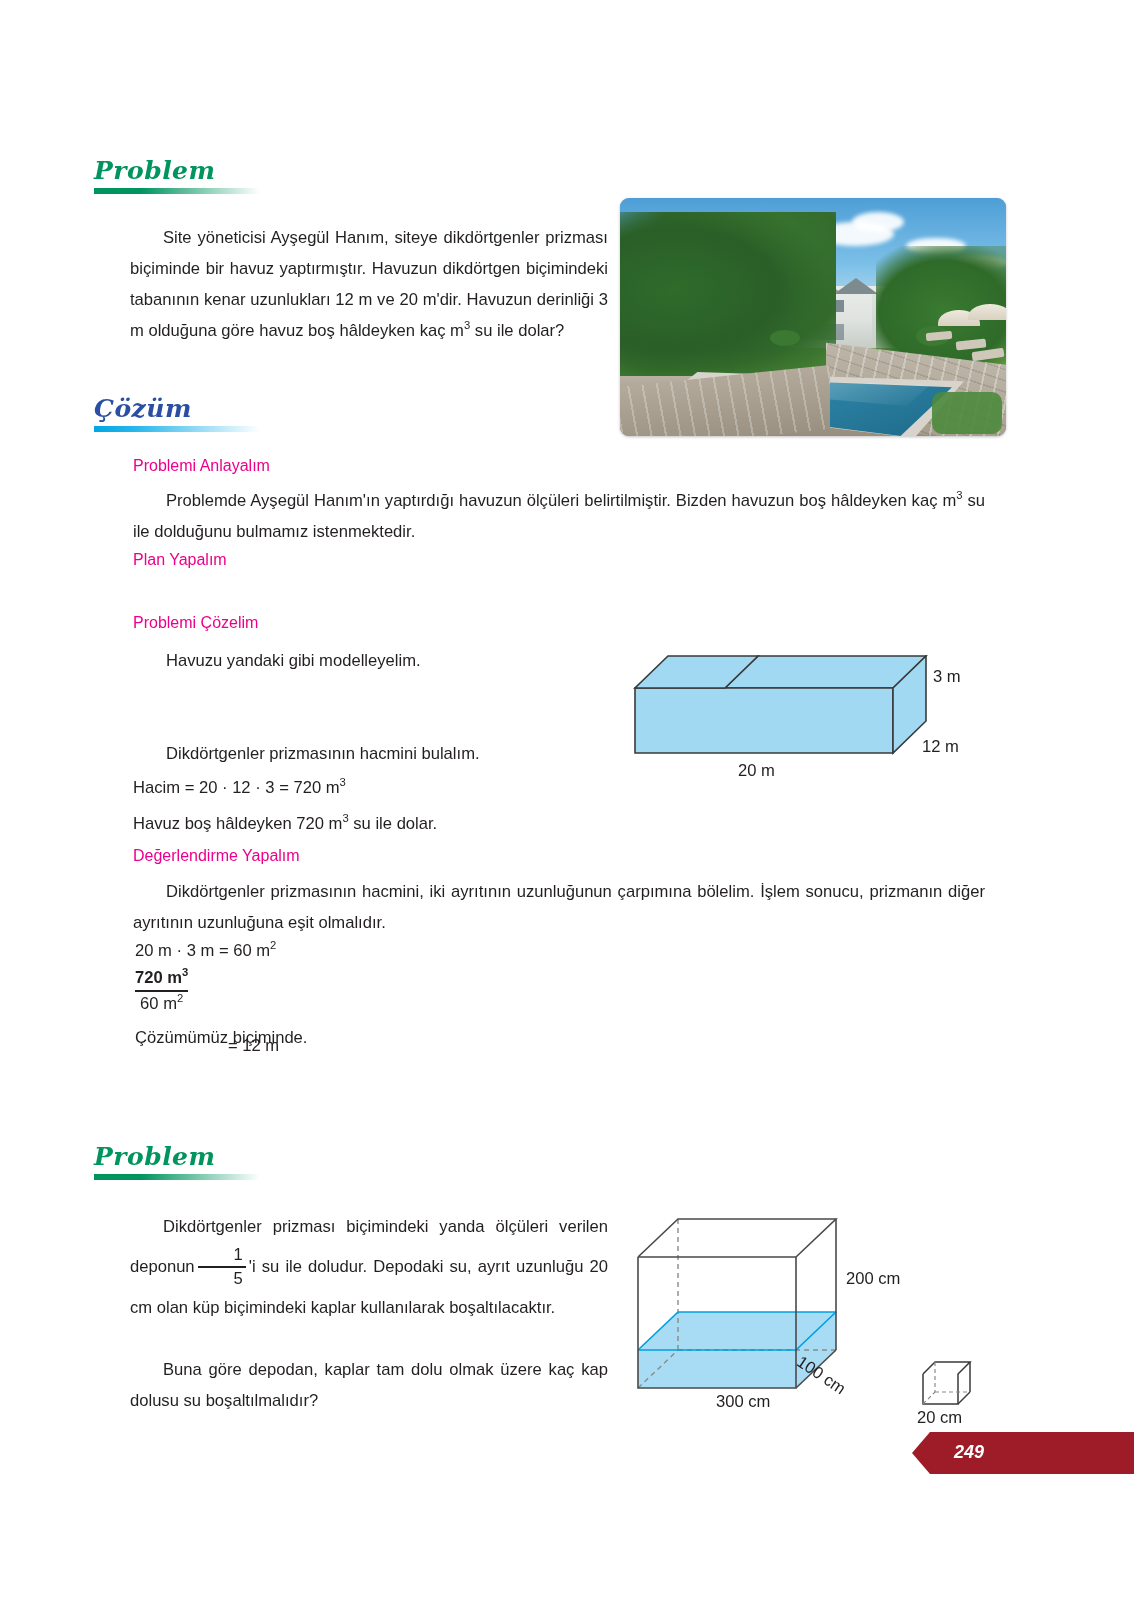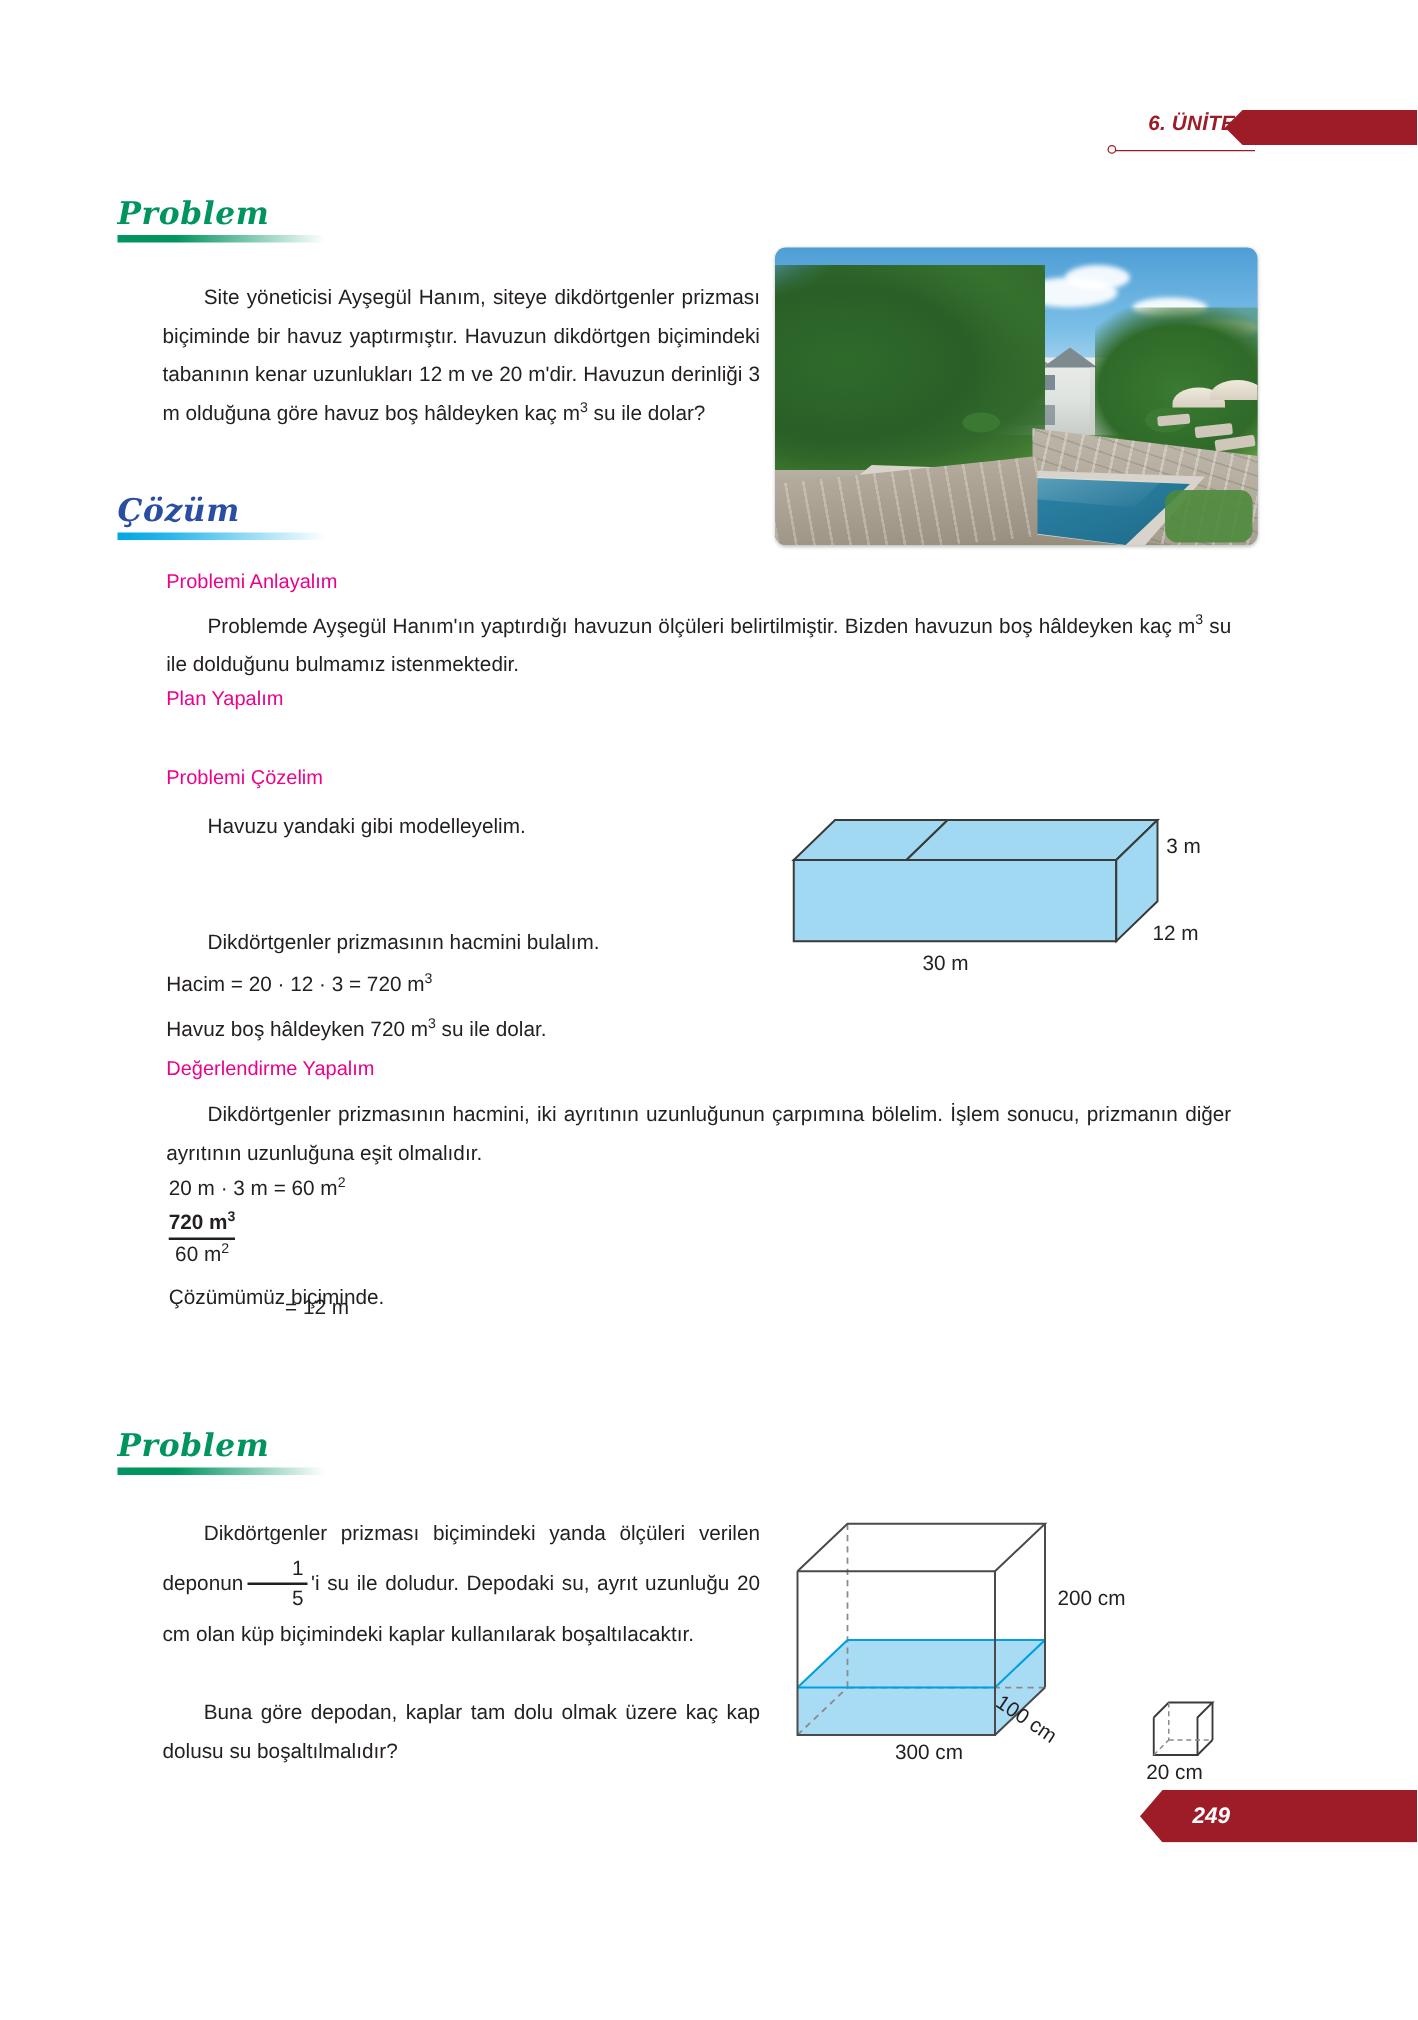--- a/index.html
+++ b/index.html
@@ -294,26 +294,20 @@
     font-weight: bold;
     font-size: 18px;
     color: #ffffff;
   }
 </style>
 </head>
 <body>
 
 <div id="page">
 
-  <div class="unit-header">
-    <div class="unit-band"></div>
-    <div class="unit-label">6. ÜNİTE</div>
-    <div class="unit-rule"></div>
-    <div class="unit-dot"></div>
-  </div>
 
   <div class="head-block" style="left:94px; top:158px;">
     <div class="head-word green">Problem</div>
     <div class="head-rule green"></div>
   </div>
 
   <div class="para narrow indent" style="left:130px; top:222px;">
     <span>Site yöneticisi Ayşegül Hanım, siteye dikdörtgenler</span>
     <span>prizması biçiminde bir havuz yaptırmıştır. Havuzun</span>
     <span>dikdörtgen biçimindeki tabanının kenar uzunlukları 12 m ve</span>
@@ -384,21 +378,21 @@
       <polygon points="97,33 265,33 298,1 130,1" fill="#a2d9f2" stroke="#3a3a3a" stroke-width="1.6"></polygon>
 
       <polygon points="7,98 265,98 265,33 7,33" fill="#a2d9f2" stroke="#3a3a3a" stroke-width="1.6"></polygon>
 
       <polygon points="7,33 97,33 130,1 40,1" fill="#a2d9f2" stroke="#3a3a3a" stroke-width="1.6"></polygon>
 
       <polygon points="265,33 298,1 298,66 265,98" fill="#a2d9f2" stroke="#3a3a3a" stroke-width="1.6"></polygon>
     </svg>
     <div class="dim-label" style="left:305px; top:12px;">3 m</div>
     <div class="dim-label" style="left:278px; top:82px;margin-left:16px;">12 m</div>
-    <div class="dim-label" style="left:110px; top:106px;">30 m</div>
+    <div class="dim-label" style="left:110px; top:106px;">20 m</div>
   </div>
 
   <div class="sub-head" style="left:133px; top:847px;">Değerlendirme Yapalım</div>
   <div class="para wide indent" style="left:133px; top:876px;">Dikdörtgenler prizmasının hacmini, iki ayrıtının uzunluğunun çarpımına bölelim. İşlem sonucu, prizmanın diğer ayrıtının uzunluğuna eşit olmalıdır.</div>
 
   <div class="eq" style="left:135px; top:935px;"><span>20 m · 3 m = 60 m</span><sup>2</sup></div>
 
   <div class="frac-big" style="left:135px; top:968px;">
     <div class="num"><span>720 m</span><sup>3</sup></div>
     <div class="bar"></div>

